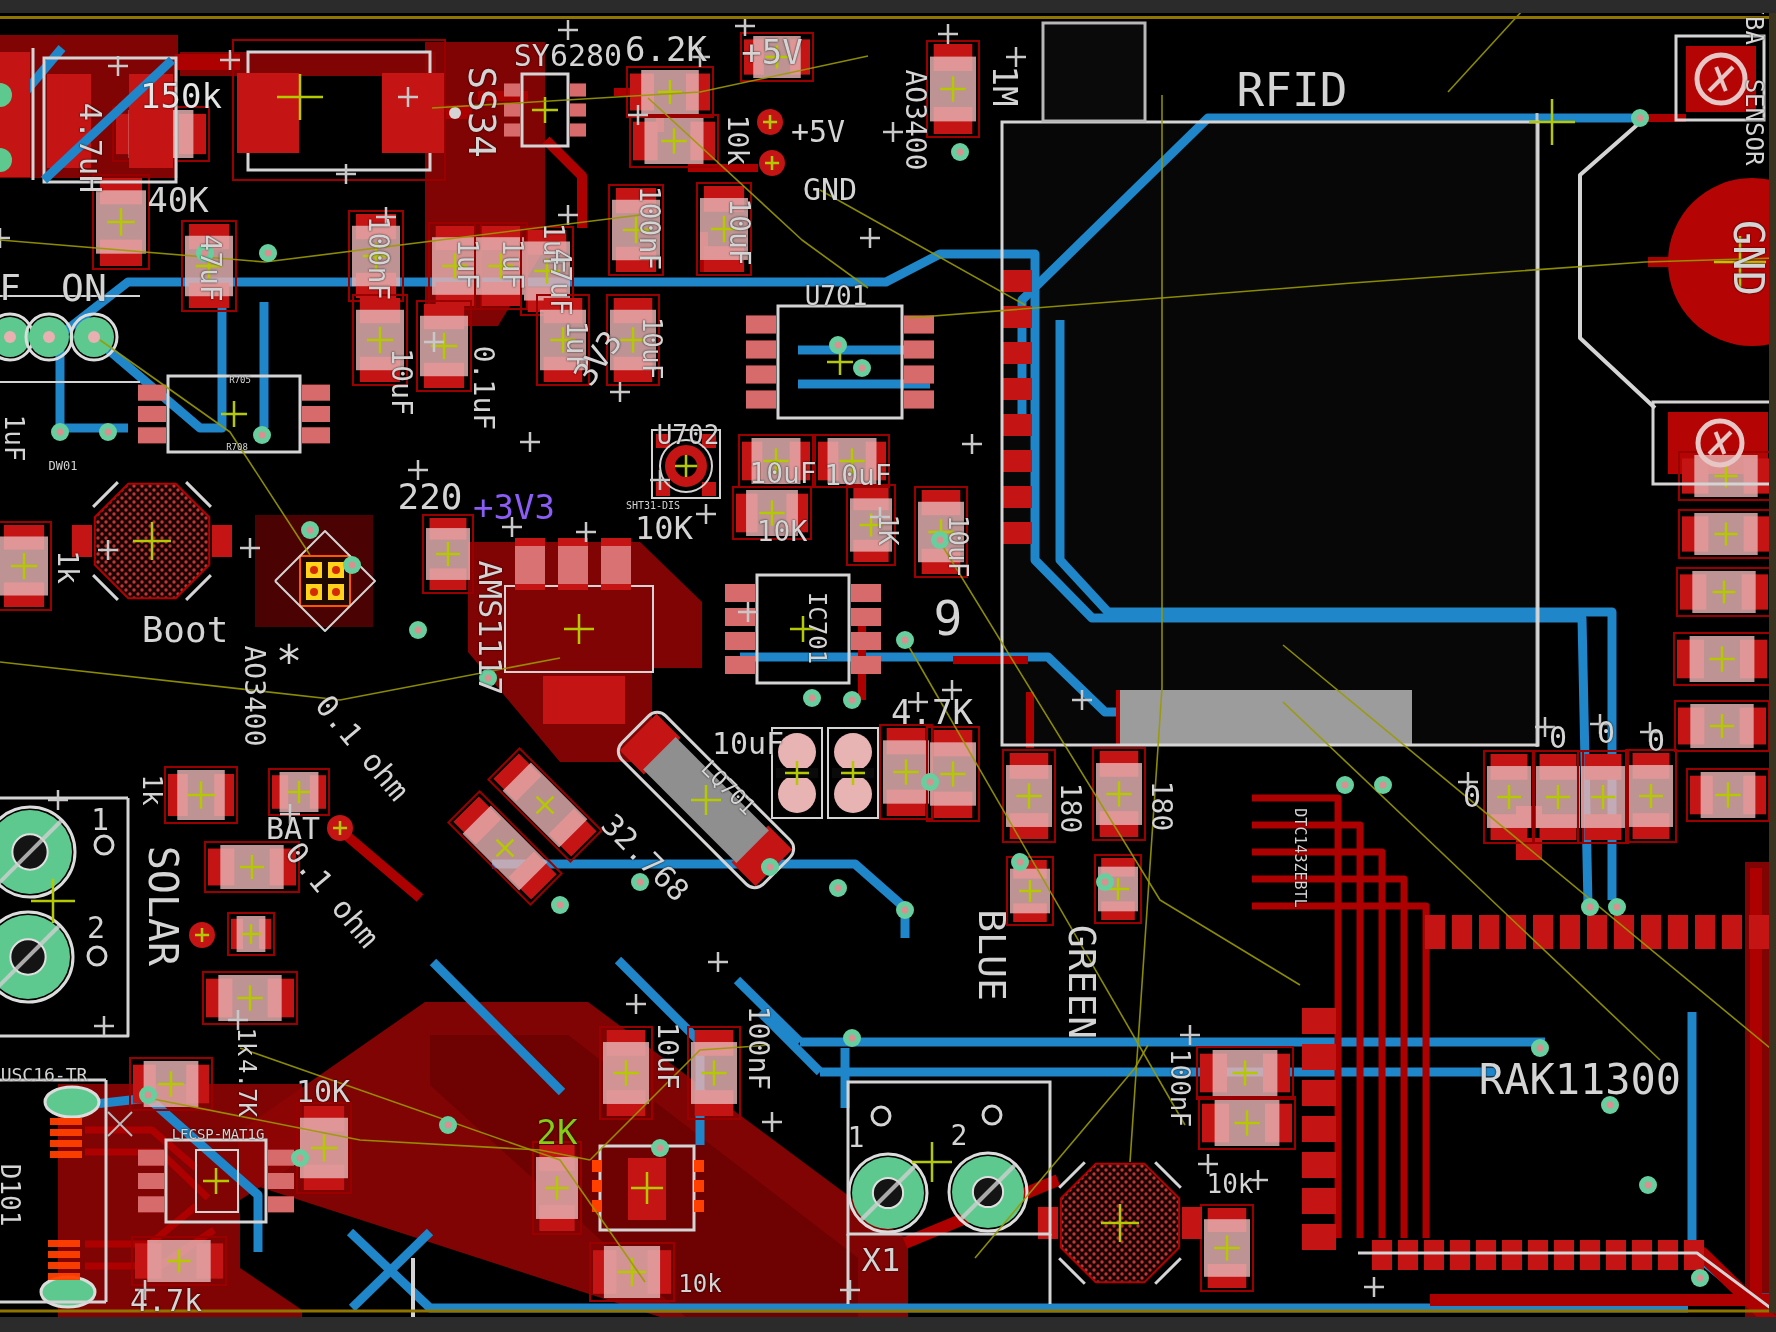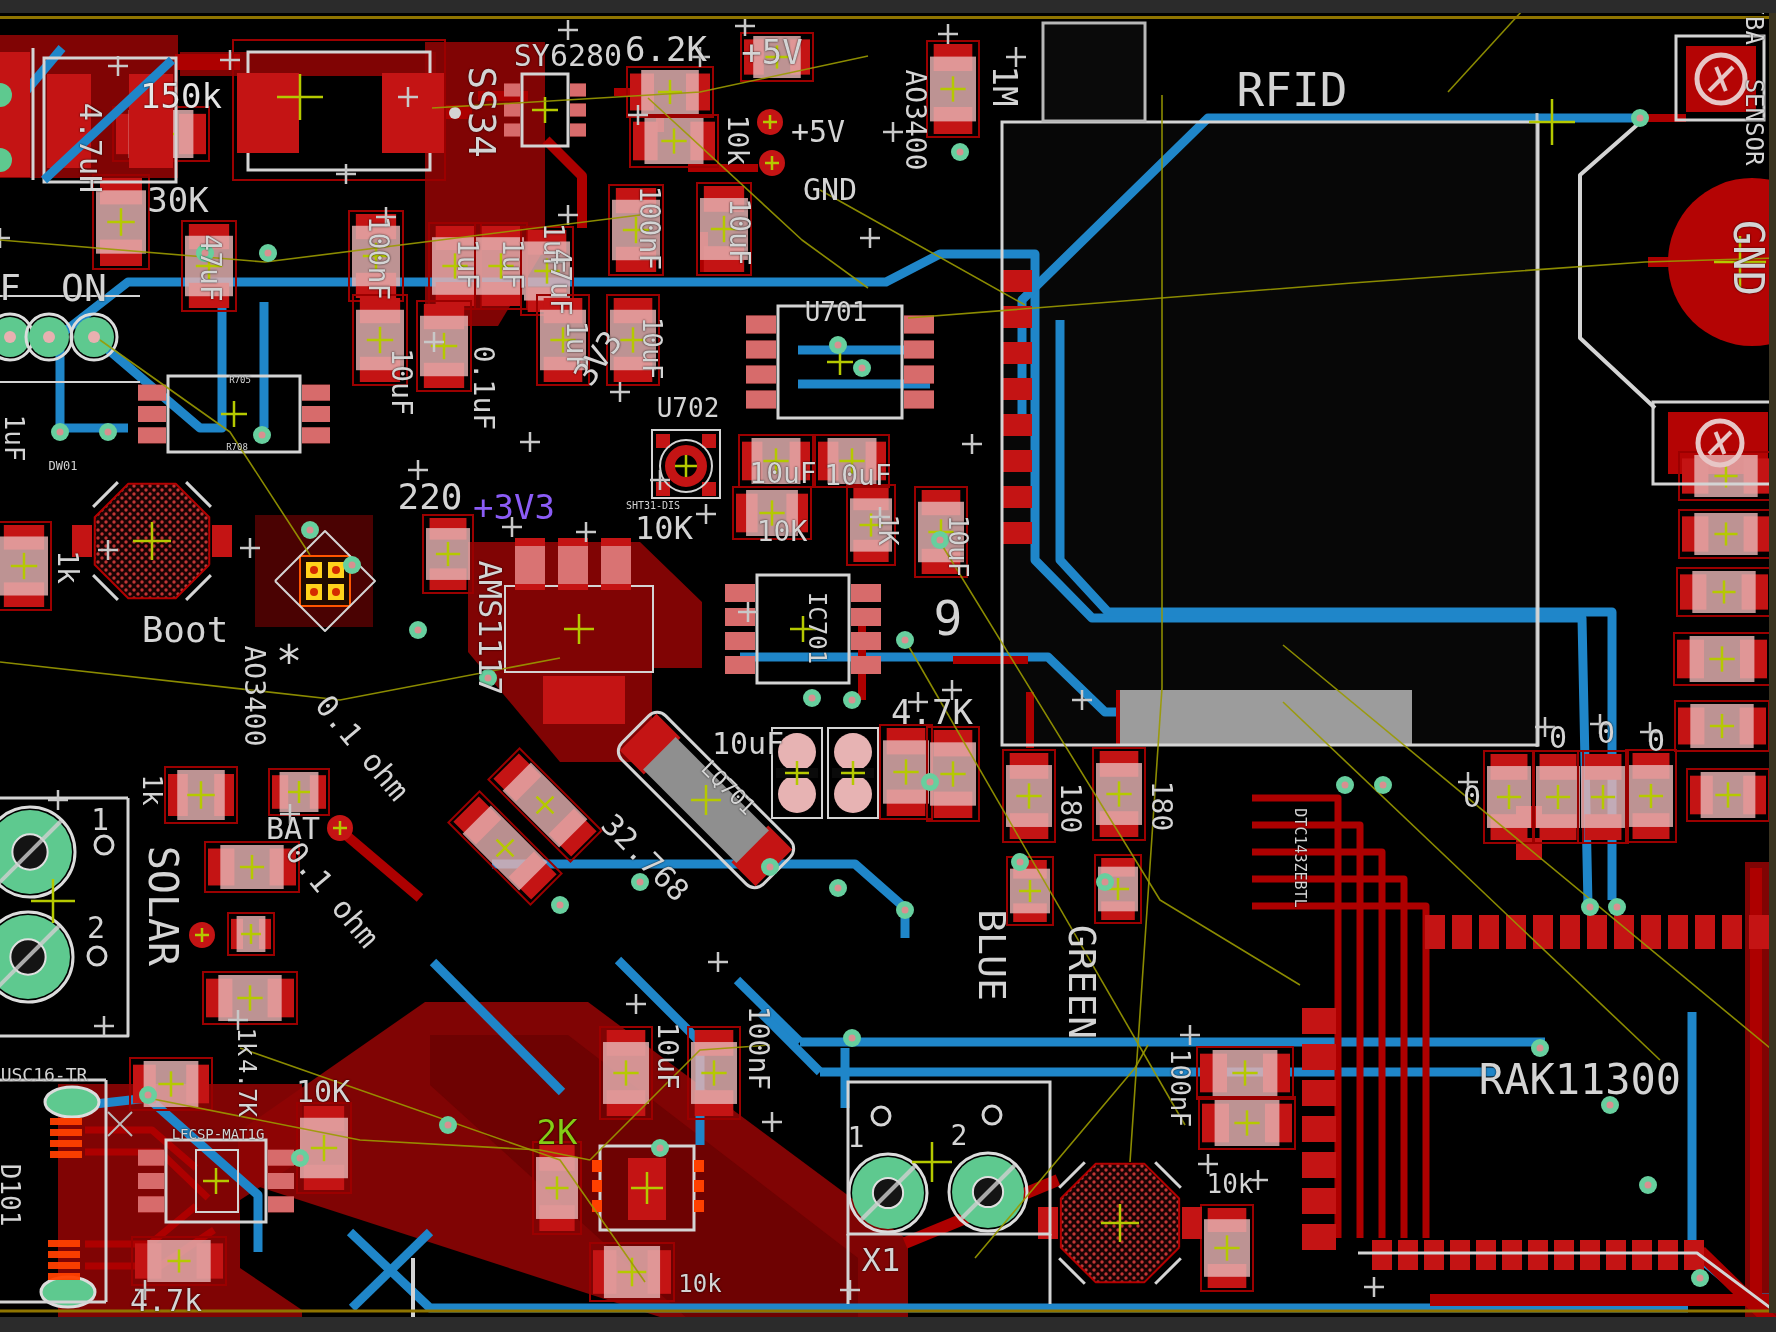--- a/index.html
+++ b/index.html
@@ -1104,21 +1104,21 @@
         <polyline points="691,800 721,800" fill="none" stroke="#b5c900" stroke-width="2.5" opacity="1" stroke-linejoin="round"></polyline>
         <polyline points="706,785 706,815" fill="none" stroke="#b5c900" stroke-width="2.5" opacity="1" stroke-linejoin="round"></polyline>
         <polyline points="0,17.5 1776,17.5" fill="none" stroke="#8f7400" stroke-width="3" opacity="1" stroke-linejoin="round"></polyline>
         <polyline points="0,1311 1776,1311" fill="none" stroke="#8f7400" stroke-width="3" opacity="1" stroke-linejoin="round"></polyline>
         <rect x="1769" y="13" width="7" height="1300" fill="#3a3320" opacity="1"></rect>
       </g>
     </svg>
   <div id="labels">
       <div class="lbl" style="left: 90px; top: 148px; font-size: 30px; color: rgb(212, 212, 212); transform: translate(-50%, -50%) rotate(90deg);">4.7uH</div>
       <div class="lbl" style="left: 181px; top: 96px; font-size: 34px; color: #e5e5e5; transform: translate(-50%, -50%) rotate(0deg);">150k</div>
-      <div class="lbl" style="left: 178px; top: 200px; font-size: 34px; color: rgb(212, 212, 212); transform: translate(-50%, -50%) rotate(0deg);">30K</div>
+      <div class="lbl" style="left: 178px; top: 200px; font-size: 34px; color: rgb(212, 212, 212); transform: translate(-50%, -50%) rotate(0deg);">40K</div>
       <div class="lbl" style="left: 482px; top: 112px; font-size: 38px; color: rgb(212, 212, 212); transform: translate(-50%, -50%) rotate(90deg);">SS34</div>
       <div class="lbl" style="left: 568px; top: 56px; font-size: 30px; color: rgb(212, 212, 212); transform: translate(-50%, -50%) rotate(0deg);">SY6280</div>
       <div class="lbl" style="left: 666px; top: 49px; font-size: 34px; color: rgb(212, 212, 212); transform: translate(-50%, -50%) rotate(0deg);">6.2K</div>
       <div class="lbl" style="left: 772px; top: 52px; font-size: 34px; color: rgb(212, 212, 212); transform: translate(-50%, -50%) rotate(0deg);">+5V</div>
       <div class="lbl" style="left: 737px; top: 140px; font-size: 28px; color: rgb(212, 212, 212); transform: translate(-50%, -50%) rotate(90deg);">10k</div>
       <div class="lbl" style="left: 818px; top: 132px; font-size: 30px; color: rgb(212, 212, 212); transform: translate(-50%, -50%) rotate(0deg);">+5V</div>
       <div class="lbl" style="left: 830px; top: 190px; font-size: 30px; color: rgb(212, 212, 212); transform: translate(-50%, -50%) rotate(0deg);">GND</div>
       <div class="lbl" style="left: 649px; top: 228px; font-size: 28px; color: rgb(212, 212, 212); transform: translate(-50%, -50%) rotate(90deg);">100nF</div>
       <div class="lbl" style="left: 739px; top: 232px; font-size: 28px; color: rgb(212, 212, 212); transform: translate(-50%, -50%) rotate(90deg);">10uF</div>
       <div class="lbl" style="left: 553px; top: 248px; font-size: 28px; color: rgb(212, 212, 212); transform: translate(-50%, -50%) rotate(90deg);">1uF</div>
@@ -1139,24 +1139,24 @@
       <div class="lbl" style="left: 483px; top: 388px; font-size: 28px; color: rgb(212, 212, 212); transform: translate(-50%, -50%) rotate(90deg);">0.1uF</div>
       <div class="lbl" style="left: 576px; top: 346px; font-size: 28px; color: rgb(212, 212, 212); transform: translate(-50%, -50%) rotate(90deg);">1uF</div>
       <div class="lbl" style="left: 652px; top: 348px; font-size: 26px; color: rgb(212, 212, 212); transform: translate(-50%, -50%) rotate(90deg);">10uF</div>
       <div class="lbl" style="left: 598px; top: 358px; font-size: 32px; color: rgb(212, 212, 212); transform: translate(-50%, -50%) rotate(-55deg);">3V3</div>
       <div class="lbl" style="left: 14px; top: 438px; font-size: 26px; color: rgb(212, 212, 212); transform: translate(-50%, -50%) rotate(90deg);">1uF</div>
       <div class="lbl" style="left: 63px; top: 466px; font-size: 12px; color: rgb(212, 212, 212); transform: translate(-50%, -50%) rotate(0deg);">DW01</div>
       <div class="lbl" style="left: 240px; top: 380px; font-size: 9px; color: rgb(212, 212, 212); transform: translate(-50%, -50%) rotate(0deg);">R705</div>
       <div class="lbl" style="left: 237px; top: 447px; font-size: 9px; color: rgb(212, 212, 212); transform: translate(-50%, -50%) rotate(0deg);">R708</div>
       <div class="lbl" style="left: 430px; top: 497px; font-size: 36px; color: rgb(212, 212, 212); transform: translate(-50%, -50%) rotate(0deg);">220</div>
       <div class="lbl" style="left: 514px; top: 507px; font-size: 34px; color: #8b5cf6; transform: translate(-50%, -50%) rotate(0deg);">+3V3</div>
-      <div class="lbl" style="left: 688px; top: 408px; font-size: 26px; color: rgb(212, 212, 212); transform: translate(-50%, -50%) rotate(0deg);">U702</div>
+      <div class="lbl" style="left: 688px; top: 435px; font-size: 26px; color: rgb(212, 212, 212); transform: translate(-50%, -50%) rotate(0deg);">U702</div>
       <div class="lbl" style="left: 653px; top: 506px; font-size: 10px; color: rgb(212, 212, 212); transform: translate(-50%, -50%) rotate(0deg);">SHT31-DIS</div>
       <div class="lbl" style="left: 664px; top: 528px; font-size: 32px; color: rgb(212, 212, 212); transform: translate(-50%, -50%) rotate(0deg);">10K</div>
-      <div class="lbl" style="left: 836px; top: 312px; font-size: 26px; color: rgb(212, 212, 212); transform: translate(-50%, -50%) rotate(0deg);">U701</div>
+      <div class="lbl" style="left: 836px; top: 296px; font-size: 26px; color: rgb(212, 212, 212); transform: translate(-50%, -50%) rotate(0deg);">U701</div>
       <div class="lbl" style="left: 783px; top: 474px; font-size: 28px; color: rgb(212, 212, 212); transform: translate(-50%, -50%) rotate(0deg);">10uF</div>
       <div class="lbl" style="left: 858px; top: 476px; font-size: 28px; color: rgb(212, 212, 212); transform: translate(-50%, -50%) rotate(0deg);">10uF</div>
       <div class="lbl" style="left: 782px; top: 532px; font-size: 28px; color: rgb(212, 212, 212); transform: translate(-50%, -50%) rotate(0deg);">10K</div>
       <div class="lbl" style="left: 888px; top: 530px; font-size: 26px; color: rgb(212, 212, 212); transform: translate(-50%, -50%) rotate(90deg);">1K</div>
       <div class="lbl" style="left: 958px; top: 546px; font-size: 26px; color: rgb(212, 212, 212); transform: translate(-50%, -50%) rotate(90deg);">10uF</div>
       <div class="lbl" style="left: 817px; top: 628px; font-size: 24px; color: rgb(212, 212, 212); transform: translate(-50%, -50%) rotate(90deg);">IC701</div>
       <div class="lbl" style="left: 948px; top: 618px; font-size: 48px; color: rgb(212, 212, 212); transform: translate(-50%, -50%) rotate(0deg);">9</div>
       <div class="lbl" style="left: 932px; top: 712px; font-size: 34px; color: rgb(212, 212, 212); transform: translate(-50%, -50%) rotate(0deg);">4.7K</div>
       <div class="lbl" style="left: 748px; top: 744px; font-size: 30px; color: rgb(212, 212, 212); transform: translate(-50%, -50%) rotate(0deg);">10uF</div>
       <div class="lbl" style="left: 728px; top: 788px; font-size: 22px; color: rgb(212, 212, 212); transform: translate(-50%, -50%) rotate(45deg);">LQ701</div>

